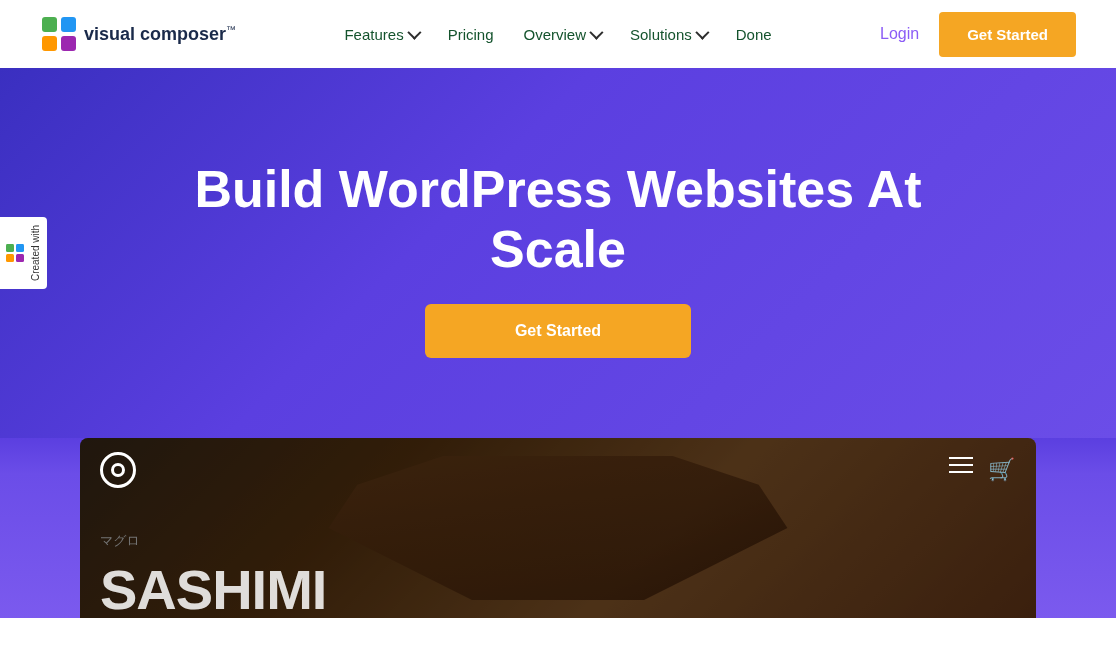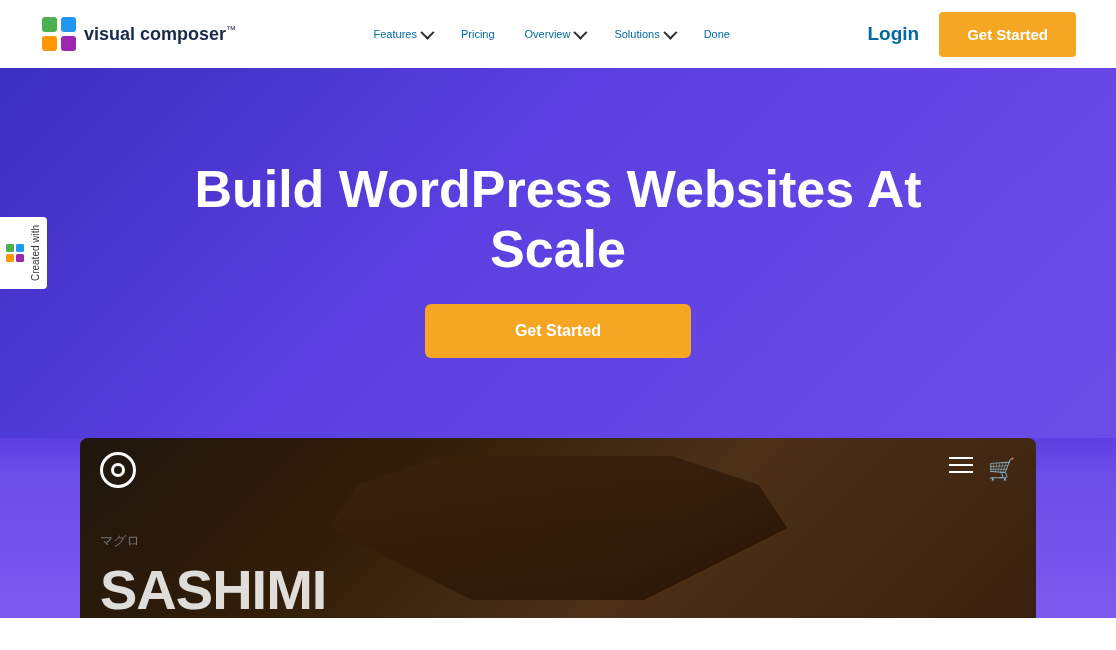--- a/index.html
+++ b/index.html
@@ -36,46 +36,45 @@
       color: #1a2a4a;
     }
     .navbar-nav {
       display: flex;
       align-items: center;
       gap: 30px;
       flex: 1;
       justify-content: center;
     }
     .nav-item {
-      font-size: 11px;
-      color: #0369a1;
+      font-size: 15px;
+      color: #14532d;
       cursor: pointer;
       display: flex;
       align-items: center;
       gap: 4px;
       white-space: nowrap;
     }
     .nav-chevron {
       width: 10px;
       height: 10px;
       border-right: 2px solid #2d2d2d;
       border-bottom: 2px solid #2d2d2d;
       transform: rotate(45deg) translateY(-2px);
       display: inline-block;
     }
     .navbar-right {
       display: flex;
       align-items: center;
       gap: 20px;
     }
     .login-link {
-      font-size: 19px;
-      color: #0369a1;
-      cursor: pointer;
-      font-weight: bold;
+      font-size: 16px;
+      color: #8b5cf6;
+      cursor: pointer;
     }
     .get-started-btn-nav {
       background: #f5a623;
       color: #fff;
       font-size: 15px;
       font-weight: 600;
       border: none;
       border-radius: 4px;
       padding: 14px 28px;
       cursor: pointer;

